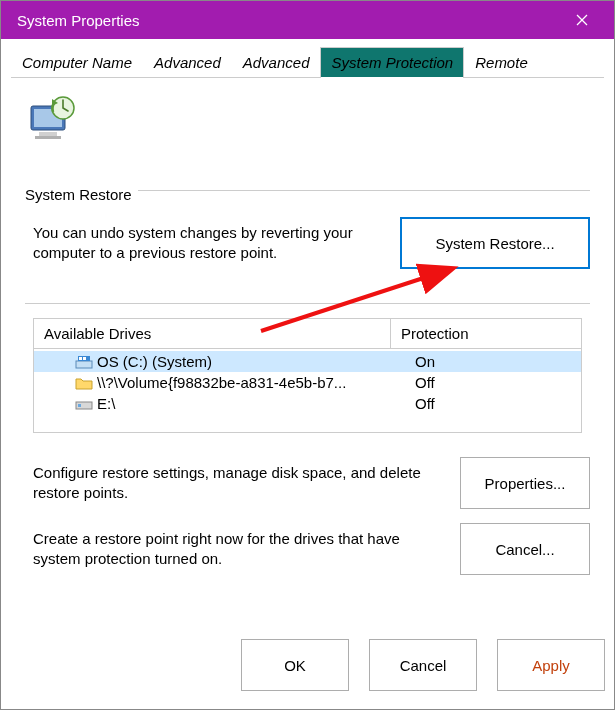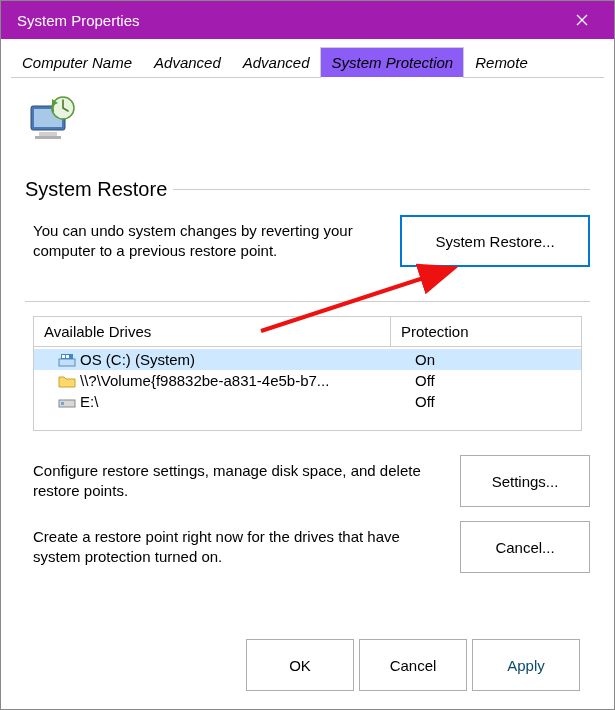--- a/index.html
+++ b/index.html
@@ -5,57 +5,57 @@
   * { box-sizing: border-box; margin: 0; padding: 0; font-family: "Segoe UI", Tahoma, sans-serif; }
   body { width: 615px; height: 710px; background: #fff; position: relative; border: 1px solid #888; }
   
   .titlebar { height: 38px; background: #a21caf; color: #fff; display: flex; align-items: center; padding: 0 10px 0 16px; }
   .titlebar .title { flex: 1; font-size: 15px; }
   .titlebar .close-btn { width: 44px; height: 38px; display: flex; align-items: center; justify-content: center; font-size: 15px; color: #fff; cursor: pointer; }
   .titlebar .close-btn svg { stroke: #fff; stroke-width: 1.2; }
   
   .tabs { display: flex; border-bottom: 1px solid #ccc; margin: 8px 10px 0 10px; font-style: italic; }
   .tab { padding: 6px 10px 6px 10px; font-size: 15px; border: 1px solid transparent; border-bottom: none; position: relative; color: #000; cursor: pointer; }
-  .tab.active { border-color: #ccc; background: #8b5cf6; }
+  .tab.active { border-color: #ccc; background: #0f766e; }
   .tab.active::after { content: ""; position: absolute; left: 0; right: 0; bottom: -1px; height: 1px; background: #fff; }
   
   .tab-panel { padding: 18px 24px 0 24px; }
   
   .intro { display: flex; align-items: flex-start; gap: 16px; margin-bottom: 36px; }
   .intro .icon-wrap { width: 52px; height: 46px; flex-shrink: 0; }
   .intro .intro-text { font-size: 15px; padding-top: 4px; }
   
   .groupbox { margin-bottom: 22px; }
   .group-header { display: flex; align-items: center; margin-bottom: 14px; }
-  .group-header .label { font-size: 20px; padding-right: 6px; }
+  .group-header .label { font-size: 15px; padding-right: 6px; margin-top: 8px; }
   .group-header .line { flex: 1; height: 1px; background: #ccc; }
   
   .row-with-button { display: flex; align-items: center; gap: 18px; margin-bottom: 14px; padding-left: 8px; }
   .row-with-button .desc { flex: 1; font-size: 15px; line-height: 1.35; }
   
   .win-btn { min-width: 130px; height: 52px; padding: 0 18px; font-size: 15px; background: #fff; border: 1px solid #adadad; cursor: pointer; }
   .win-btn.highlight { border: 1px solid #0078d4; box-shadow: inset 0 0 0 1px #0078d4; }
-  .win-btn.disabled { color: #0c4a6e; cursor: default; }
+  .win-btn.disabled { color: #c2410c; cursor: default; }
   .win-btn.wide { min-width: 190px; }
   
   .drives-table { border: 1px solid #ccc; margin: 0 8px 24px 8px; }
   .drives-table .thead { display: flex; border-bottom: 1px solid #ccc; justify-content: center; }
   .drives-table .th { font-size: 15px; padding: 6px 10px; }
   .drives-table .th.c1 { flex: 1; border-right: 1px solid #ccc; }
   .drives-table .th.c2 { width: 190px; }
   .drives-table .tbody { padding: 2px 0 18px 0; }
   .drives-table .tr { display: flex; align-items: center; }
   .drives-table .tr.selected { background: #cde8ff; }
-  .drives-table .td { font-size: 15px; padding: 2px 24px; display: flex; align-items: center; gap: 4px; overflow: hidden; }
+  .drives-table .td { font-size: 15px; padding: 2px 24px; display: flex; align-items: center; gap: 4px; overflow: hidden; margin-left: 17px; }
   .drives-table .td.c1 { flex: 1; white-space: nowrap; overflow: hidden; text-overflow: ellipsis; }
   .drives-table .td.c2 { width: 190px; }
   
   .drive-icon { width: 18px; height: 14px; display: inline-block; flex-shrink: 0; }
   
-  .dialog-buttons { position: absolute; right: 34px; bottom: 18px; display: flex; gap: 5px; }
+  .dialog-buttons { position: absolute; right: 9px; bottom: 18px; display: flex; gap: 20px; }
   .dialog-buttons .win-btn { min-width: 108px; }
   
   .arrow-overlay { position: absolute; left: 250px; top: 260px; pointer-events: none; }
 </style>
 </head>
 <body>
 
 <div class="titlebar">
   <span class="title">System Properties</span>
   <div class="close-btn">
@@ -148,21 +148,21 @@
             </span>
             <span>E:\</span>
           </div>
           <div class="td c2">Off</div>
         </div>
       </div>
     </div>
 
     <div class="row-with-button" style="padding-left:8px;">
       <div class="desc">Configure restore settings, manage disk space, and delete restore points.</div>
-      <button class="win-btn">Settings...</button>
+      <button class="win-btn">Properties...</button>
     </div>
 
     <div class="row-with-button" style="padding-left:8px; margin-top:12px;">
       <div class="desc">Create a restore point right now for the drives that have system protection turned on.</div>
       <button class="win-btn">Cancel...</button>
     </div>
 
   </div>
 
 </div>

